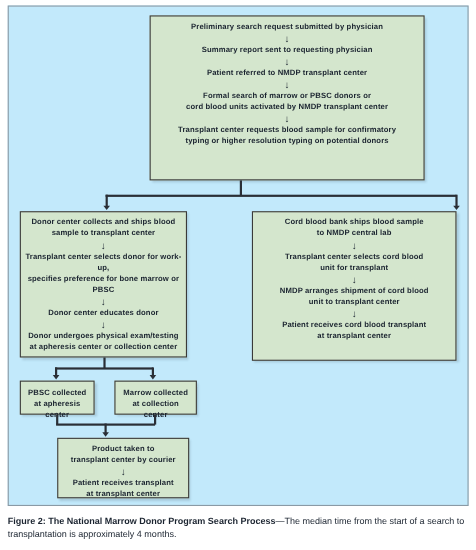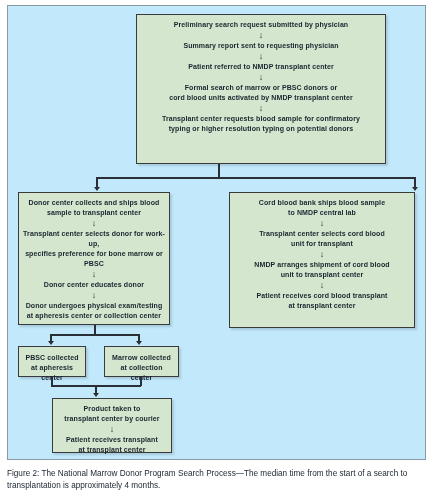--- a/index.html
+++ b/index.html
@@ -82,21 +82,21 @@
   
   #caption {
     position: absolute;
     left: 7px;
     top: 468px;
     width: 420px;
     font-size: 8.2px;
     line-height: 11.5px;
     color: #1b2430;
   }
-  #caption .cap-title { font-weight: normal; }
+  #caption .cap-title { font-weight: bold; }
   #caption .cap-rest  { font-weight: normal; }
 </style>
 </head>
 <body>
 
 <div id="figure-frame">
 
   <div class="pbox thick" style="left:128px; top:8px; width:250px; height:150px;">
     <div class="inner">
       <div class="step">Preliminary search request submitted by physician</div>

